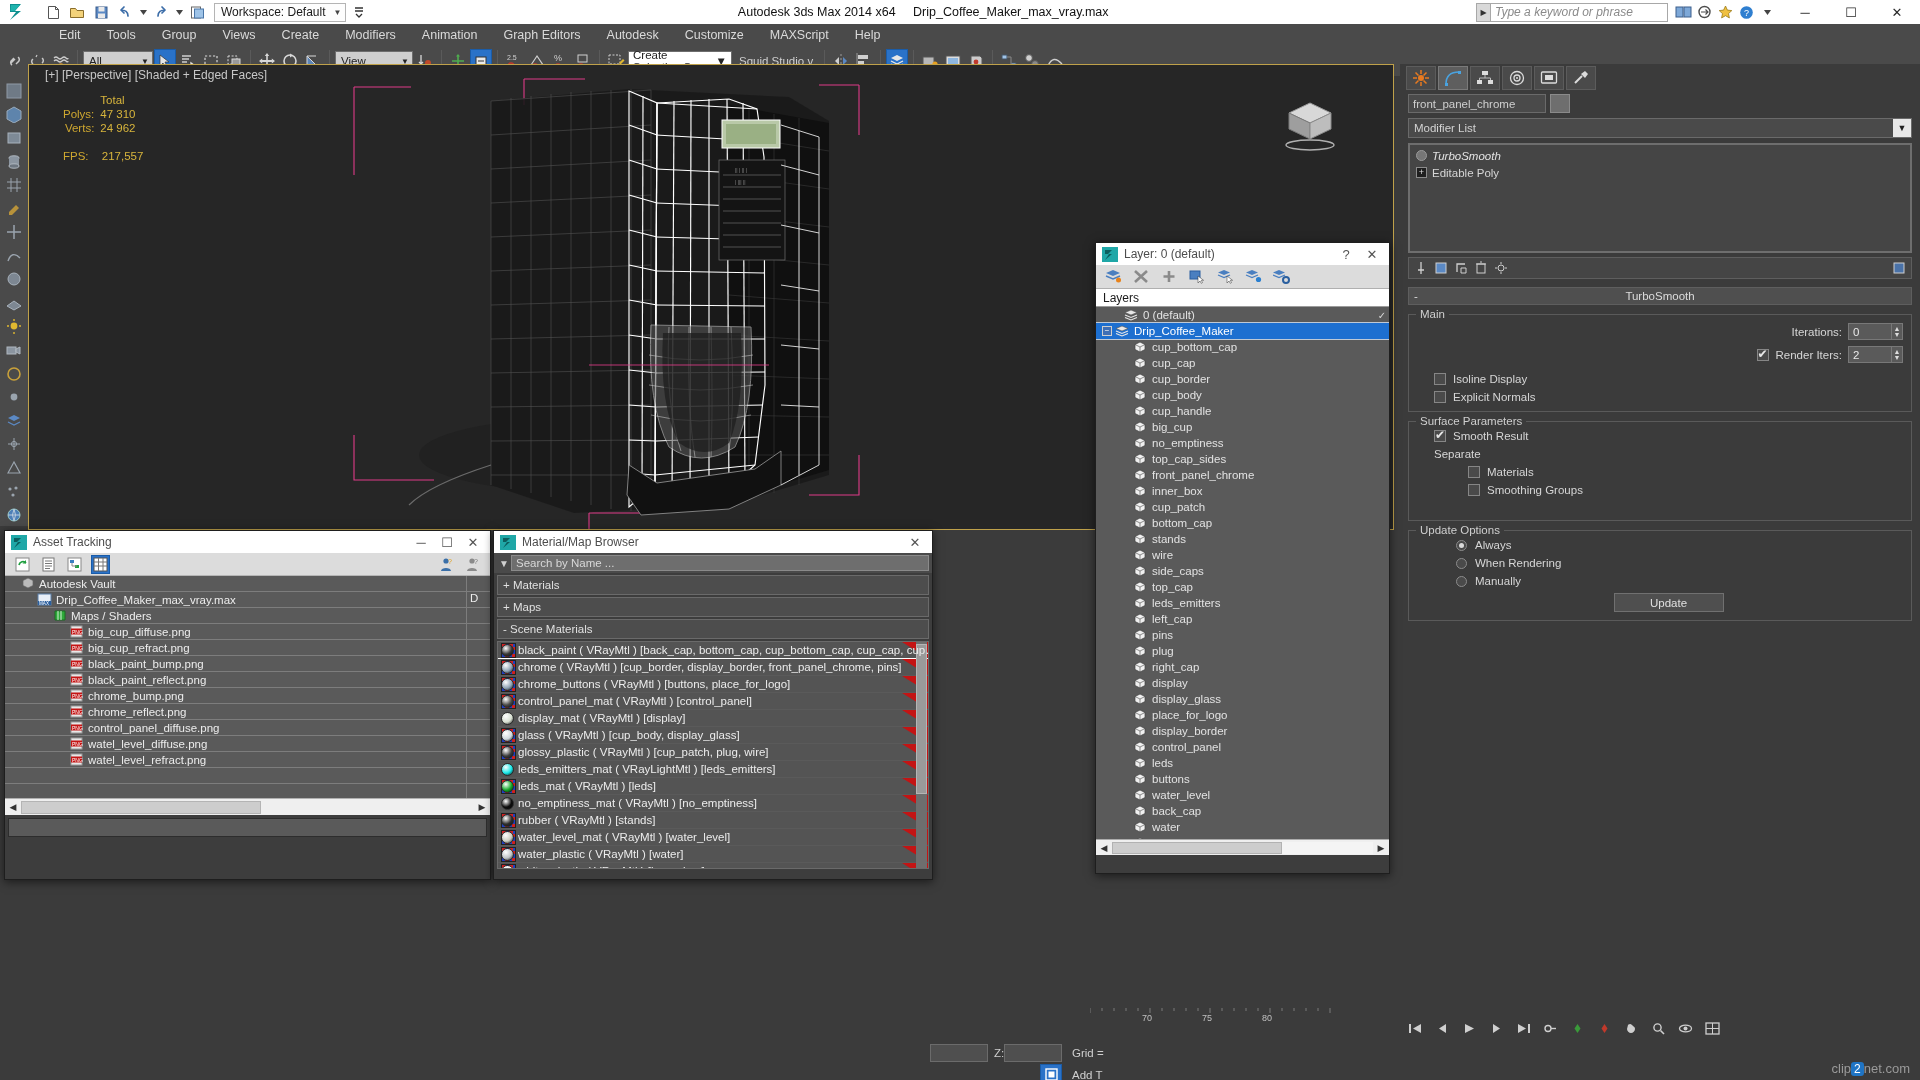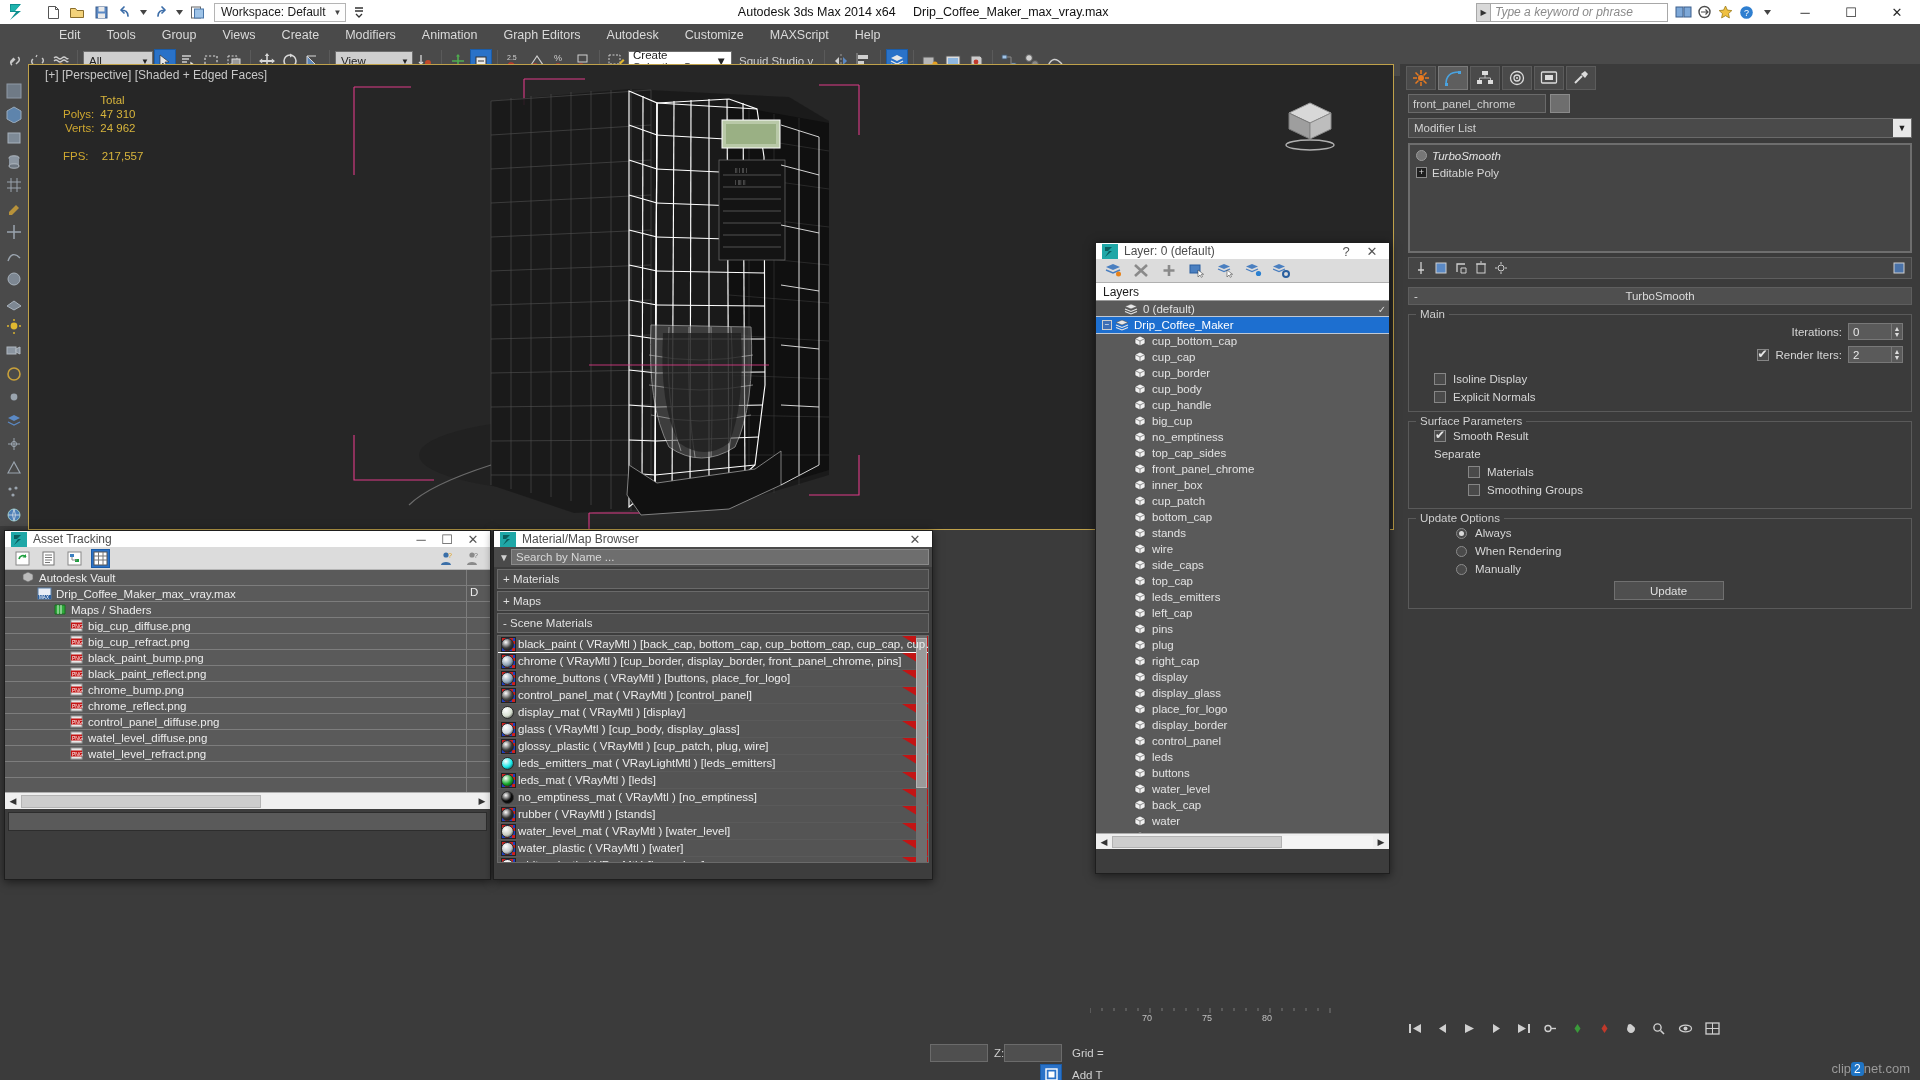--- a/index.html
+++ b/index.html
@@ -175,21 +175,21 @@
     margin:2px auto 0 auto; width:110px; height:19px; background:#4f4f4f; border:1px solid #707070;
     display:flex; align-items:center; justify-content:center; font-size:11.5px; color:#e0e0e0;
   }
 
   
   .win {
     position:absolute; background:#3d3d3d; border:1px solid #1e1e1e;
     box-shadow:0 2px 9px rgba(0,0,0,.55);
   }
   .win-title {
-    height:16px; background:#ffffff; display:flex; align-items:center; padding:0 4px 0 6px;
+    height:22px; background:#ffffff; display:flex; align-items:center; padding:0 4px 0 6px;
     color:#4d4d4d; font-size:12px;
   }
   .win-title .wicon { width:16px; height:15px; margin-right:6px; }
   .win-title .wt { flex:1; }
   .win-title .wctl { width:26px; text-align:center; color:#555; font-size:13px; }
 
   #layerwin { left:1095px; top:242px; width:295px; height:632px; }
   .lw-toolbar { height:24px; background:#dcdcdc; border-bottom:1px solid #b0b0b0; display:flex; align-items:center; gap:10px; padding-left:8px; }
   .lw-tb-btn { width:18px; height:18px; display:flex; align-items:center; justify-content:center; }
   .lw-head { height:18px; background:#ffffff; border-bottom:1px solid #9b9b9b; display:flex; align-items:center; padding-left:7px; color:#1b1b1b; font-size:12px;}
@@ -998,21 +998,21 @@
           <span class="chk on"></span>
           <span>Smooth Result</span>
         </div>
         <div class="frow">
           <span>Separate</span>
         </div>
         <div class="frow" style="padding-left:34px">
           <span class="chk"></span>
           <span>Materials</span>
         </div>
-        <div class="frow" style="padding-left:34px;margin-bottom:4px">
+        <div class="frow" style="padding-left:34px;margin-bottom:16px">
           <span class="chk"></span>
           <span>Smoothing Groups</span>
         </div>
       </div>
 
       <div class="group">
         <div class="gtitle">Update Options</div>
         <div class="frow" style="padding-left:22px">
           <span class="radio on"></span>
           <span>Always</span>

